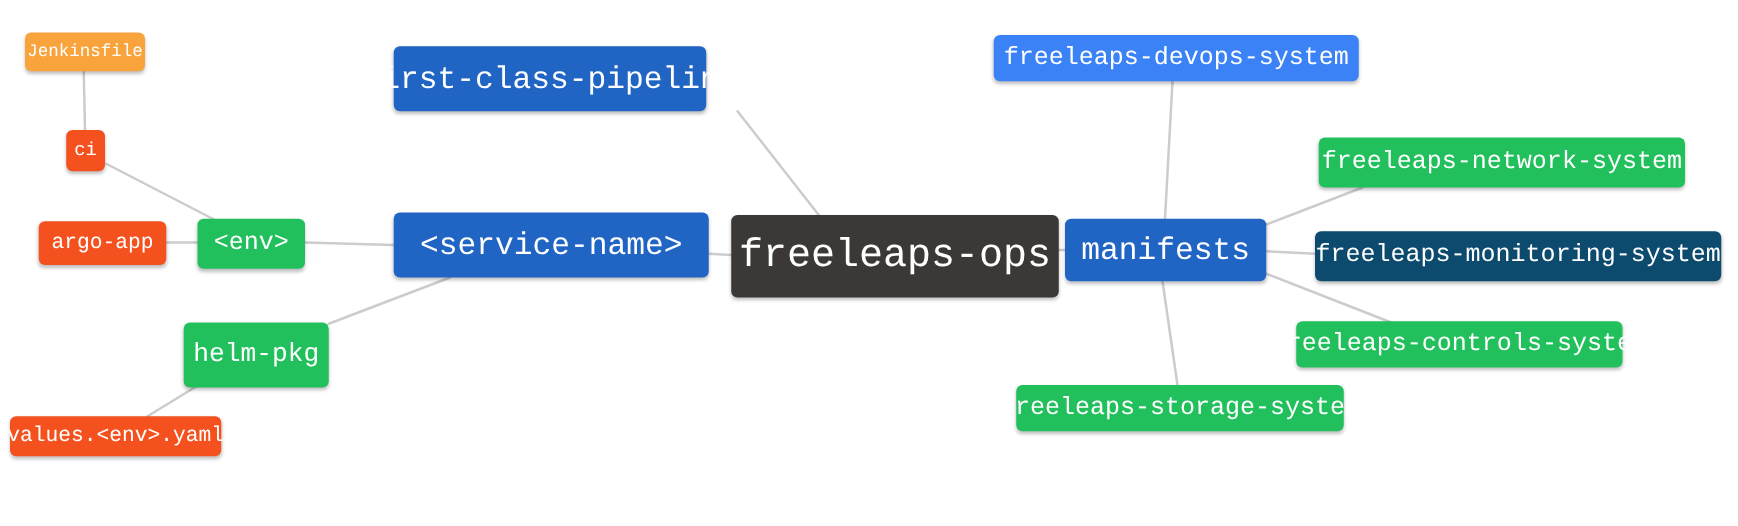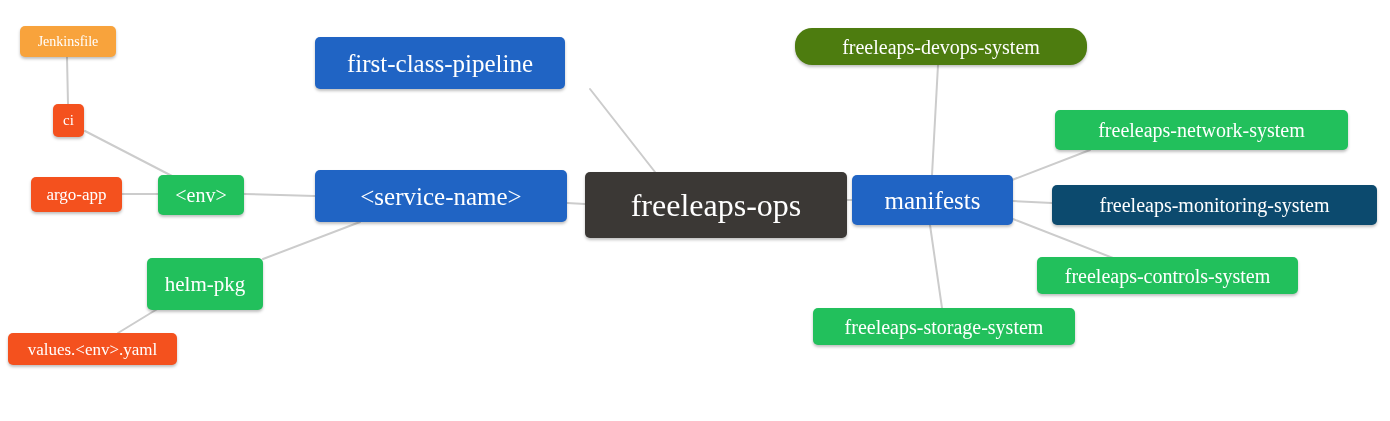--- a/index.html
+++ b/index.html
@@ -6,21 +6,21 @@
     margin: 0;
     padding: 0;
     background: #ffffff;
   }
   .canvas {
     position: relative;
     width: 1390px;
     height: 421px;
     background: #ffffff;
     overflow: hidden;
-    font-family: Liberation Serif, serif;
+    font-family: Liberation Mono, monospace;
   }
   .edge-layer {
     position: absolute;
     left: 0;
     top: 0;
     width: 100%;
     height: 100%;
   }
   .edge {
     stroke-width: 2;
@@ -65,21 +65,21 @@
       <line x1="1013" y1="219" x2="1113" y2="258" class="edge" stroke="#cccccc"></line>
       <line x1="930" y1="225" x2="942" y2="308" class="edge" stroke="#cccccc"></line>
     </svg>
   <div id="node-layer">
       <div class="node" style="left: 20px; top: 26px; width: 96px; height: 31px; background: rgb(248, 163, 60); color: rgb(255, 255, 255); font-size: 14px;">
         <span>Jenkinsfile</span>
       </div>
       <div class="node" style="left: 53px; top: 104px; width: 31px; height: 33px; background: rgb(244, 81, 30); color: rgb(255, 255, 255); font-size: 15px;">
         <span>ci</span>
       </div>
-      <div class="node" style="left: 31px; top: 177px; width: 91px; height: 35px; background: rgb(244, 81, 30); color: rgb(255, 255, 255); font-size: 17px;">
+      <div class="node" style="left: 31px; top: 177px; width: 102px; height: 35px; background: rgb(244, 81, 30); color: rgb(255, 255, 255); font-size: 17px;">
         <span>argo-app</span>
       </div>
       <div class="node" style="left: 158px; top: 175px; width: 86px; height: 40px; background: rgb(34, 192, 92); color: rgb(255, 255, 255); font-size: 20px;">
         <span>&lt;env&gt;</span>
       </div>
       <div class="node" style="left: 147px; top: 258px; width: 116px; height: 52px; background: rgb(34, 192, 92); color: rgb(255, 255, 255); font-size: 21px;">
         <span>helm-pkg</span>
       </div>
       <div class="node" style="left: 8px; top: 333px; width: 169px; height: 32px; background: rgb(244, 81, 30); color: rgb(255, 255, 255); font-size: 17px;">
         <span>values.&lt;env&gt;.yaml</span>
@@ -89,21 +89,21 @@
       </div>
       <div class="node" style="left: 315px; top: 170px; width: 252px; height: 52px; background: rgb(32, 100, 196); color: rgb(255, 255, 255); font-size: 25px;">
         <span>&lt;service-name&gt;</span>
       </div>
       <div class="node" style="left: 585px; top: 172px; width: 262px; height: 66px; background: rgb(59, 56, 53); color: rgb(255, 255, 255); font-size: 32px;">
         <span>freeleaps-ops</span>
       </div>
       <div class="node" style="left: 852px; top: 175px; width: 161px; height: 50px; background: rgb(32, 100, 196); color: rgb(255, 255, 255); font-size: 25px;">
         <span>manifests</span>
       </div>
-      <div class="node" style="left: 795px; top: 28px; width: 292px; height: 37px; background: #4d7c0f; color: rgb(255, 255, 255); font-size: 20px; border-radius: 17px;">
+      <div class="node" style="left: 795px; top: 28px; width: 292px; height: 37px; background: #3b82f6; color: rgb(255, 255, 255); font-size: 20px;">
         <span>freeleaps-devops-system</span>
       </div>
       <div class="node" style="left: 1055px; top: 110px; width: 293px; height: 40px; background: rgb(34, 192, 92); color: rgb(255, 255, 255); font-size: 20px;">
         <span>freeleaps-network-system</span>
       </div>
       <div class="node" style="left: 1052px; top: 185px; width: 325px; height: 40px; background: #0c4a6e; color: rgb(255, 255, 255); font-size: 20px;">
         <span>freeleaps-monitoring-system</span>
       </div>
       <div class="node" style="left: 1037px; top: 257px; width: 261px; height: 37px; background: rgb(34, 192, 92); color: rgb(255, 255, 255); font-size: 20px;">
         <span>freeleaps-controls-system</span>

